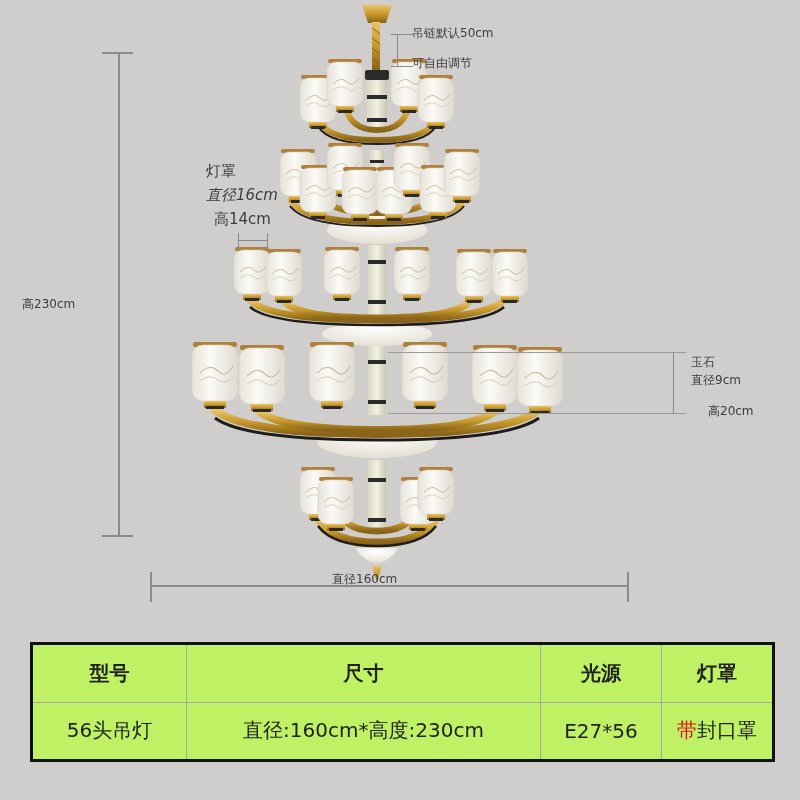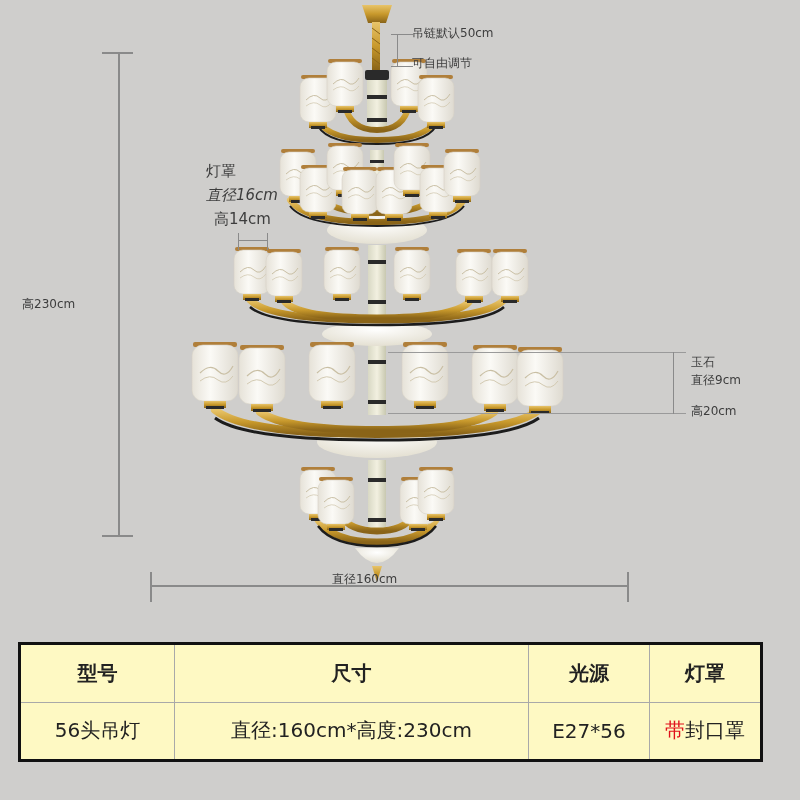--- a/index.html
+++ b/index.html
@@ -13,22 +13,22 @@
   .dimline { background: #8a8a8a; position: absolute; }
   .label { position: absolute; color: #3d3d3d; white-space: nowrap; line-height: 1.2; }
   .lbl-lg { font-size: 12px; }
   .lbl-sm { font-size: 15px; }
 
   
   .chandelier { position: absolute; left: 0; top: 0; width: 800px; height: 600px; }
 
   
   .spec-table {
-    position: absolute; left: 18px; top: 642px; width: 742px; height: 120px;
-    border: 3px solid #111; border-collapse: collapse; background: #fef9c3;
+    position: absolute; left: 30px; top: 642px; width: 742px; height: 120px;
+    border: 3px solid #111; border-collapse: collapse; background: #bef264;
     table-layout: fixed;
   }
   .spec-table td, .spec-table th {
     border: 1px solid #a9a9a9; text-align: center; font-size: 20px; color: #222;
     height: 57px;
   }
   .spec-table th { font-weight: bold; }
   .spec-table td { font-weight: normal; }
   .red { color: #e0101a; }
 </style>
@@ -173,21 +173,21 @@
 <div class="label lbl-sm" style="left:214px;top:210px;">高14cm</div>
 <div class="dimline" style="left:238px;top:240px;width:30px;height:1px;"></div>
 <div class="dimline" style="left:238px;top:233px;width:1px;height:17px;"></div>
 <div class="dimline" style="left:267px;top:233px;width:1px;height:17px;"></div>
 
 <div class="dimline" style="left:388px;top:352px;width:298px;height:1px;background:#9a9a9a;"></div>
 <div class="dimline" style="left:388px;top:413px;width:298px;height:1px;background:#9a9a9a;"></div>
 <div class="dimline" style="left:673px;top:352px;width:1px;height:62px;"></div>
 <div class="label lbl-lg" style="left:691px;top:343px;margin-top:12px;">玉石</div>
 <div class="label lbl-lg" style="left:691px;top:373px;">直径9cm</div>
-<div class="label lbl-lg" style="left:691px;top:404px;">高20cm</div>
+<div class="label lbl-lg" style="left:708px;top:404px;">高20cm</div>
 
 <div class="dimline" style="left:118px;top:53px;width:2px;height:483px;"></div>
 <div class="dimline" style="left:102px;top:52px;width:31px;height:2px;"></div>
 <div class="dimline" style="left:102px;top:535px;width:31px;height:2px;"></div>
 <div class="label lbl-lg" style="left:22px;top:297px;">高230cm</div>
 
 <div class="dimline" style="left:151px;top:585px;width:478px;height:2px;"></div>
 <div class="dimline" style="left:150px;top:572px;width:2px;height:30px;"></div>
 <div class="dimline" style="left:627px;top:572px;width:2px;height:30px;"></div>
 <div class="label lbl-lg" style="left:332px;top:572px;">直径160cm</div>

